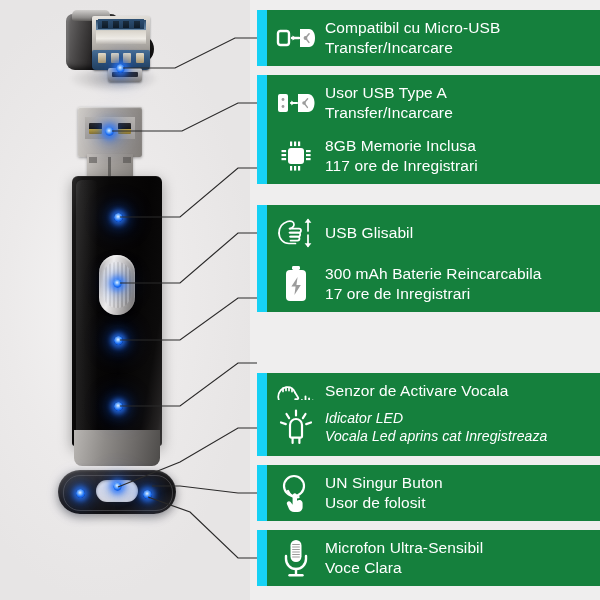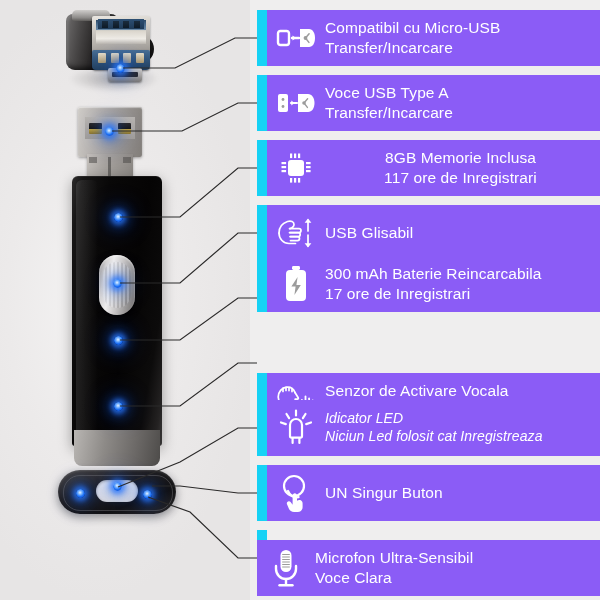--- a/index.html
+++ b/index.html
@@ -311,21 +311,21 @@
     display: flex;
     align-items: stretch;
   }
   .accent {
     width: 10px;
     flex: 0 0 10px;
     background: #16d2f5;
   }
   .panel {
     flex: 1 1 auto;
-    background: #8b5cf6;
+    background: #15803d;
     display: flex;
     align-items: center;
   }
   .ico {
     flex: 0 0 58px;
     height: 56px;
     display: flex;
     align-items: center;
     justify-content: center;
   }
@@ -463,27 +463,27 @@
             <circle cx="7" cy="11.5" r="1.4" fill="#9c9c9c"></circle>
             <circle cx="7" cy="18.5" r="1.4" fill="#9c9c9c"></circle>
             <path d="M15 15h6" stroke="#fff" stroke-width="2.2" stroke-linecap="round"></path>
             <path d="M18.5 15l-3.2-2.4v4.8z" fill="#fff"></path>
             <path d="M22 6h10c4 0 6.5 4 6.5 9s-2.5 9-6.5 9H22z" fill="#fff"></path>
             <circle cx="28" cy="15" r="1.8" fill="#9c9c9c"></circle>
             <path d="M28 15l3.6-4.2M28 15l3.4 4.4" stroke="#9c9c9c" stroke-width="1.4" stroke-linecap="round"></path>
           </svg>
         </div>
         <div class="txt">
-          <div class="t1">Voce USB Type A</div>
+          <div class="t1">Usor USB Type A</div>
           <div class="t2">Transfer/Incarcare</div>
         </div>
       </div>
     </div>
 
-    <div class="callout" style="top:140px;text-align:center;">
+    <div class="callout" style="top:128px;">
       <div class="accent"></div>
       <div class="panel">
         <div class="ico">
           <svg width="34" height="34" viewBox="0 0 34 34">
             <rect x="9" y="9" width="16" height="16" rx="3" fill="#fff"></rect>
             <g fill="#fff">
               <rect x="11" y="2.5" width="2.2" height="4.6"></rect>
               <rect x="15" y="2.5" width="2.2" height="4.6"></rect>
               <rect x="19" y="2.5" width="2.2" height="4.6"></rect>
               <rect x="11" y="27" width="2.2" height="4.6"></rect>
@@ -576,42 +576,43 @@
       <div class="panel">
         <div class="ico">
           <svg width="34" height="38" viewBox="0 0 34 38">
             <path d="M11 16a6 6 0 0112 0v11a1.6 1.6 0 01-1.6 1.6h-8.8A1.6 1.6 0 0111 27z" fill="none" stroke="#fff" stroke-width="2.2" stroke-linejoin="round"></path>
             <path d="M13.6 29v5M20.4 29v5" stroke="#fff" stroke-width="2.2" stroke-linecap="round"></path>
             <path d="M17 1.5v5M7.5 5l2.6 4.2M26.5 5l-2.6 4.2M2 13.5l4.8 1.6M32 13.5l-4.8 1.6" stroke="#fff" stroke-width="2.2" stroke-linecap="round"></path>
           </svg>
         </div>
         <div class="txt">
           <div class="t1">Idicator LED</div>
-          <div class="t2">Niciun Led folosit cat Inregistreaza</div>
+          <div class="t2">Vocala Led aprins cat Inregistreaza</div>
         </div>
       </div>
     </div>
 
     <div class="callout" style="top:465px;">
       <div class="accent"></div>
       <div class="panel">
         <div class="ico">
           <svg width="34" height="40" viewBox="0 0 34 40">
             <circle cx="15" cy="13" r="10" fill="none" stroke="#fff" stroke-width="2.2"></circle>
             <path d="M9 18c2 4.5 6 6.8 10.6 6.2" fill="none" stroke="#fff" stroke-width="2.2" stroke-linecap="round"></path>
             <path d="M13.6 22.5c0-1.3 1-2.3 2.2-2.3s2.2 1 2.2 2.3v5.2c1-.8 2.6-1.1 3.8-.4 1.4.8 1.8 1.8 1.8 3.2v3.8c0 2.7-2.2 4.7-4.9 4.7h-3.6c-2.4 0-4.4-1.5-5.3-3.6l-1.8-4.2c-.5-1.2 0-2.4 1.2-2.8 1-.4 2 0 2.6.9l1.8 2.4z" fill="#fff"></path>
           </svg>
         </div>
         <div class="txt">
           <div class="t1">UN Singur Buton</div>
-        </div>
-      </div>
-    </div>
-
-    <div class="callout" style="top:530px;flex-direction:column;">
+          <div class="t2">Usor de folosit</div>
+        </div>
+      </div>
+    </div>
+
+    <div class="callout" style="top:530px;">
       <div class="accent"></div>
       <div class="panel">
         <div class="ico">
           <svg width="30" height="40" viewBox="0 0 30 40">
             <rect x="9.5" y="2" width="11" height="22" rx="5.5" fill="#fff"></rect>
             <g stroke="#9c9c9c" stroke-width="1.1">
               <path d="M11.2 6.5h7.6M11.2 9h7.6M11.2 11.5h7.6M11.2 14h7.6M11.2 16.5h7.6M11.2 19h7.6"></path>
             </g>
             <path d="M5 18v3a10 10 0 0020 0v-3" fill="none" stroke="#fff" stroke-width="2.4" stroke-linecap="round"></path>
             <path d="M15 31v5" stroke="#fff" stroke-width="2.4" stroke-linecap="round"></path>

